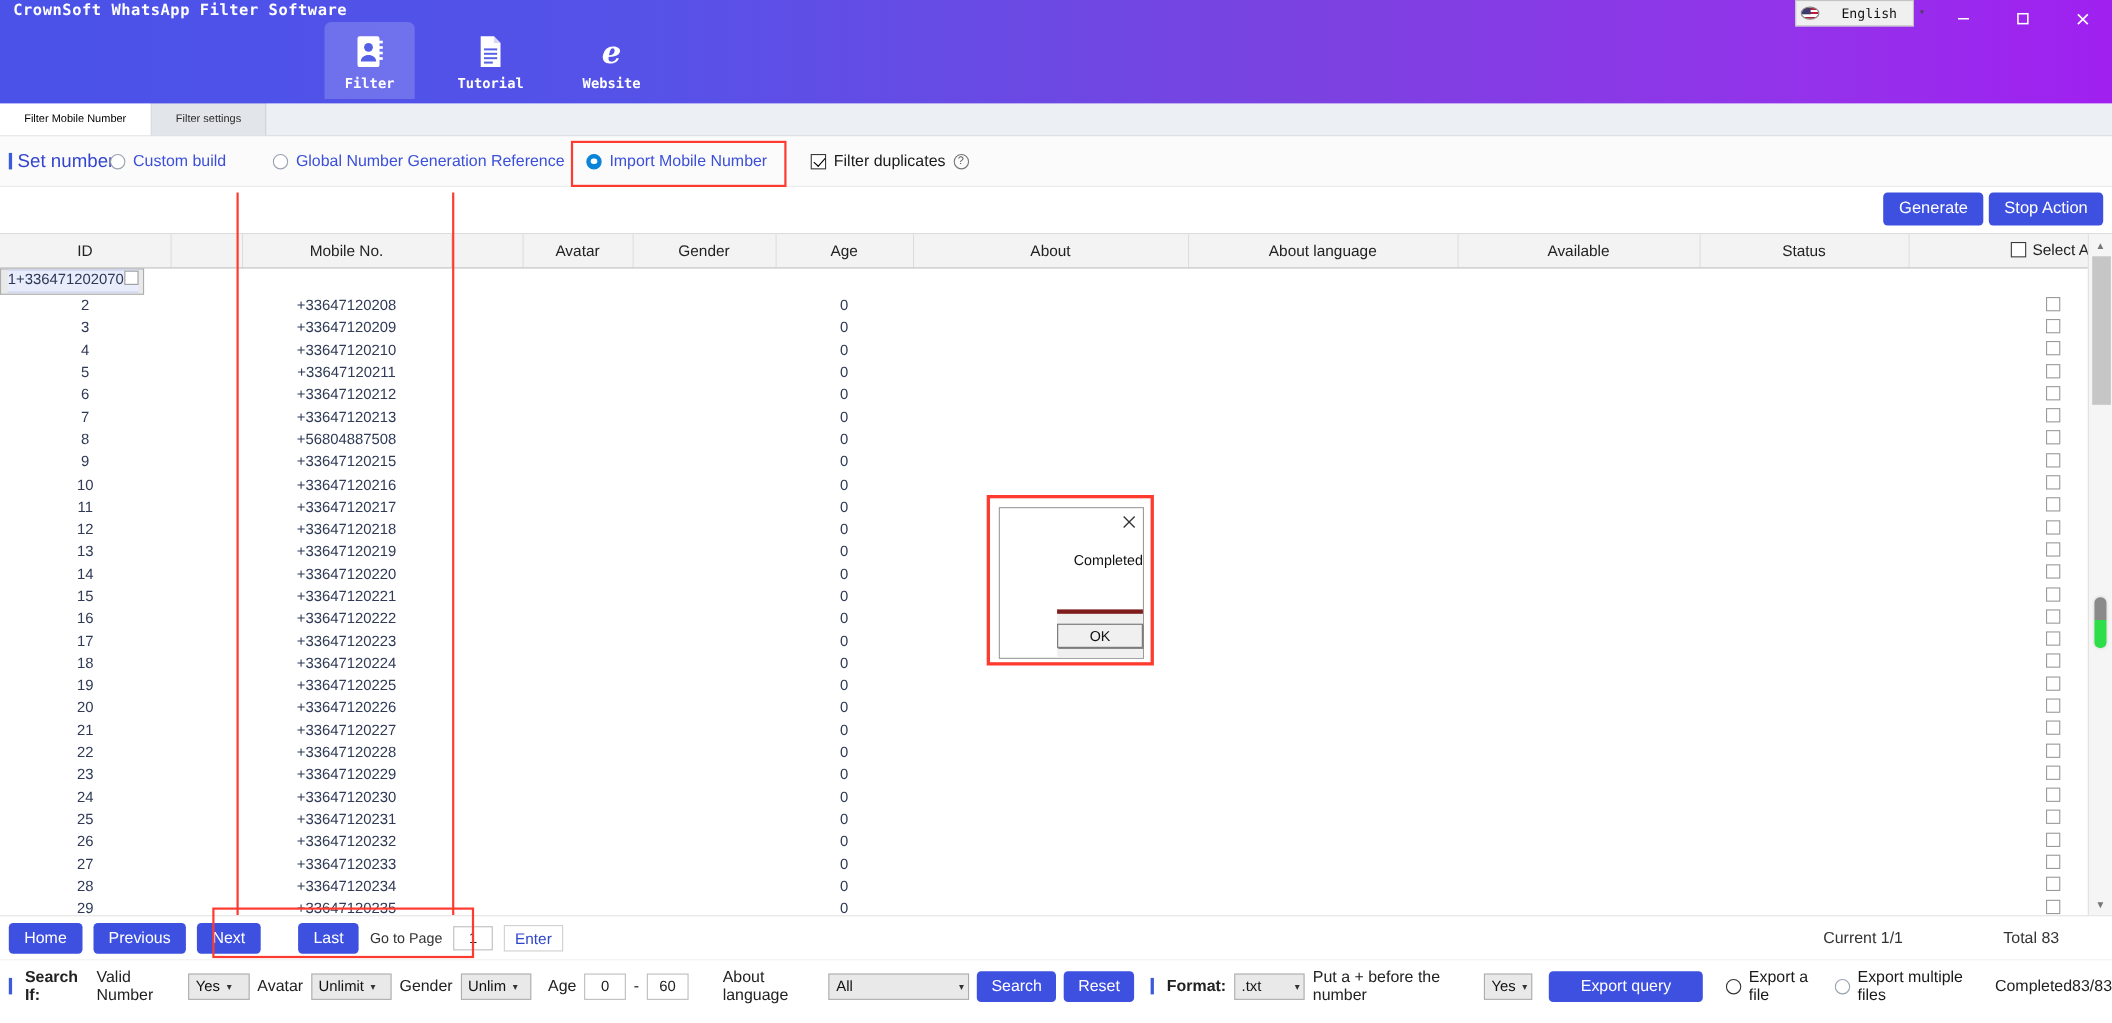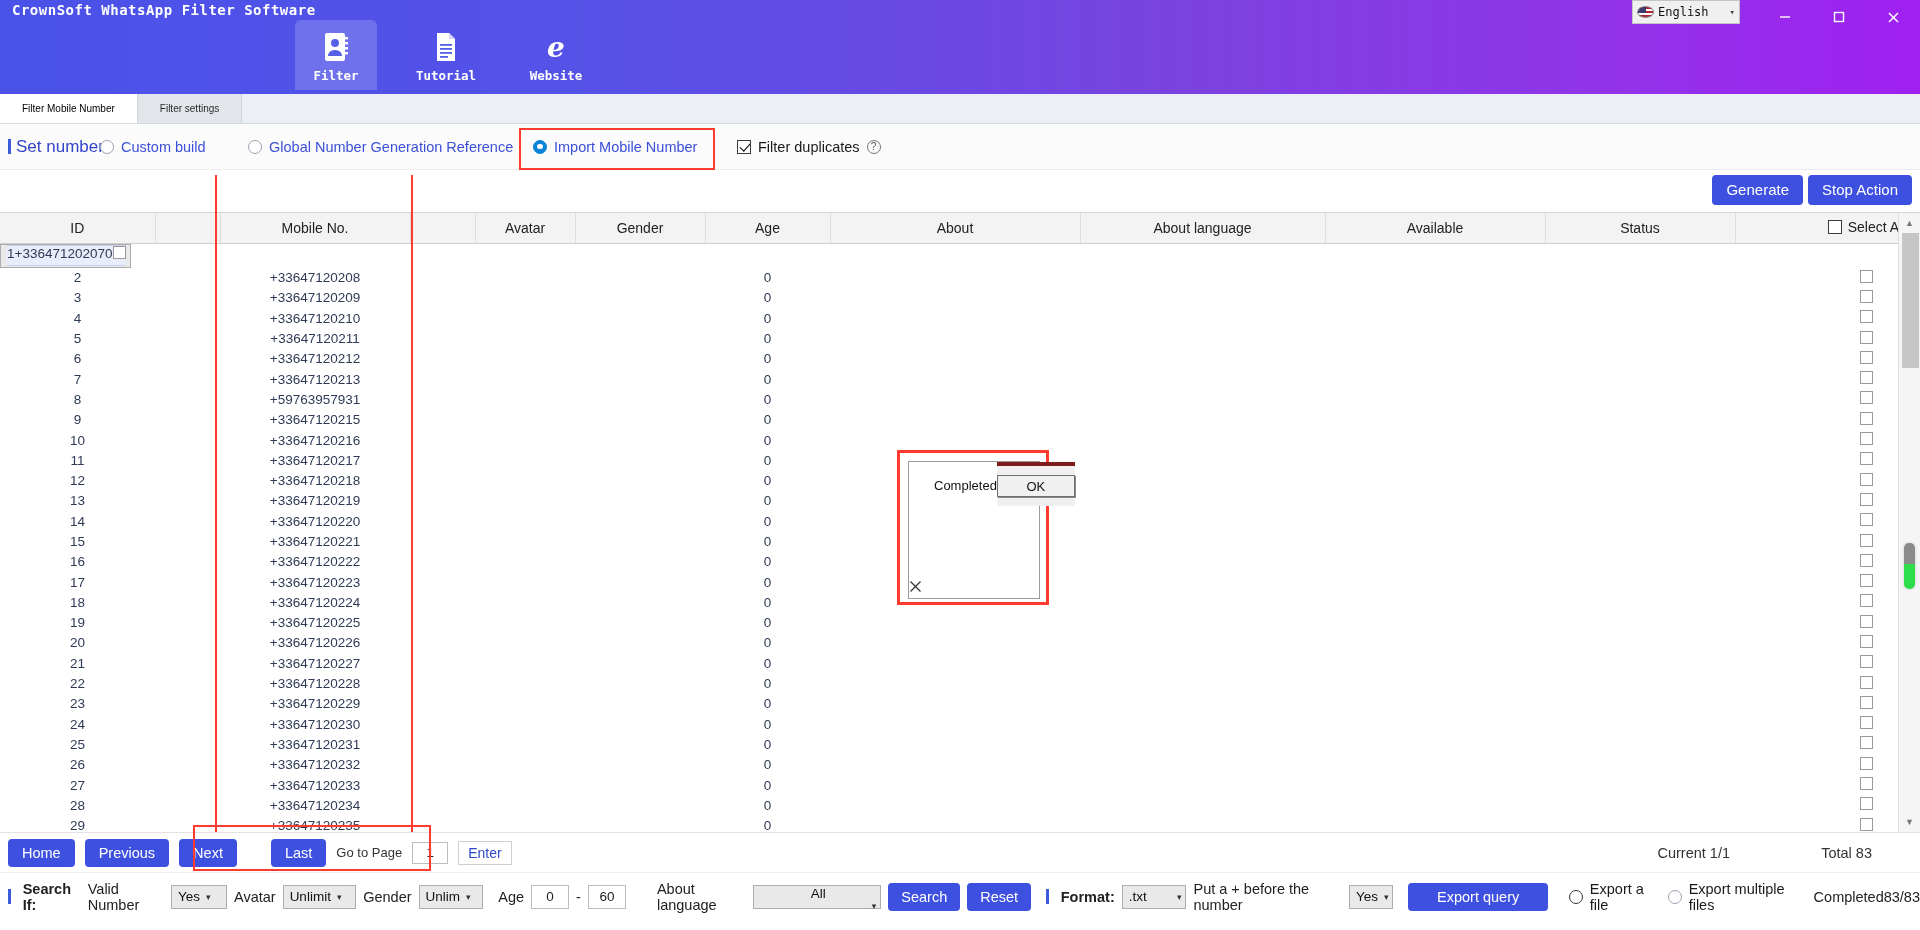--- a/index.html
+++ b/index.html
@@ -25,21 +25,21 @@
   .winbtns { position: absolute; right: 0; top: 0; display: flex; height: 34px; }
   .winbtn {
     width: 54px; height: 34px; display: flex; align-items: center; justify-content: center;
     color: #fff; font-size: 15px; font-family: "Liberation Sans", sans-serif;
   }
   .winbtn svg { display: block; }
   .lang-select {
     position: absolute; right: 180px; top: 0px;
     width: 108px; height: 24px;
     background: #f0f0f0; border: 1px solid #c4c4c4;
-    display: flex; align-items: center; gap: 4px; padding: 0 4px;
+    display: flex; align-items: center; gap: 20px; padding: 0 4px;
     font-size: 12px; color: #111; font-family: "DejaVu Sans Mono", monospace;
   }
   .flag {
     width: 17px; height: 12px; border-radius: 50%;
     background:
       repeating-linear-gradient(180deg,#b22234 0 2px,#ffffff 2px 4px);
     position: relative; overflow: hidden; flex: none;
     border: 1px solid #888;
   }
   .flag::before {
@@ -144,22 +144,23 @@
   }
 
   
   .modal-outline {
     position: absolute; left: 897px; top: 450px; width: 152px; height: 155px;
     border: 3px solid #ff3b30; background: #fff; z-index: 50;
   }
   .modal {
     position: absolute; left: 8px; top: 8px; width: 132px; height: 138px;
     background: #ffffff; border: 1px solid #9b9b9b;
-    display: flex; flex-direction: row;
+    display: flex; flex-direction: column;
     font-family: "Liberation Sans", sans-serif;
+    align-items: flex-end;
   }
   .modal-close {
     align-self: flex-end; width: 26px; height: 24px;
     display: flex; align-items: center; justify-content: center;
     color: #333; font-size: 14px;
   }
   .modal-body { flex: 1; font-size: 13px; color: #111; padding: 16px 0 0 12px; }
   .modal-footer {
     height: 44px; background: #f0f0f0; border-top: 4px solid #7f1d1d;
     display: flex; align-items: center; justify-content: center;
@@ -197,21 +198,21 @@
     height: 24px; background: #e9e9e9; border: 1px solid #adadad;
     display: inline-flex; align-items: center; padding: 0 4px 0 6px;
     font-size: 13.5px; color: #111; position: relative;
   }
   .sel .cv { font-size: 9px; margin-left: 6px; color: #333; }
   .numinput {
     width: 38px; height: 24px; border: 1px solid #bdbdbd; background: #fff;
     text-align: center; font-size: 13.5px; color: #222;
     font-family: "Liberation Sans", sans-serif;
   }
-  .sel.wide { min-width: 128px; flex-direction: column; }
+  .sel.wide { min-width: 128px; }
   .searchrow .btn-blue { height: 28px; line-height: 28px; padding: 0 13px; font-size: 14.5px; }
   .bold { font-weight: bold; }
 </style>
 </head>
 <body>
 
 <div class="header">
   <div class="app-title">CrownSoft WhatsApp Filter Software</div>
 
   <div class="lang-select">
@@ -453,21 +454,21 @@
           <td>0</td>
           <td></td>
           <td></td>
           <td></td>
           <td></td>
           <td><span class="cellcheck"></span></td>
         </tr>
         <tr>
           <td>8</td>
           <td></td>
-          <td>+59763957931</td>
+          <td>+56804887508</td>
           <td></td>
           <td></td>
           <td></td>
           <td>0</td>
           <td></td>
           <td></td>
           <td></td>
           <td></td>
           <td><span class="cellcheck"></span></td>
         </tr>

